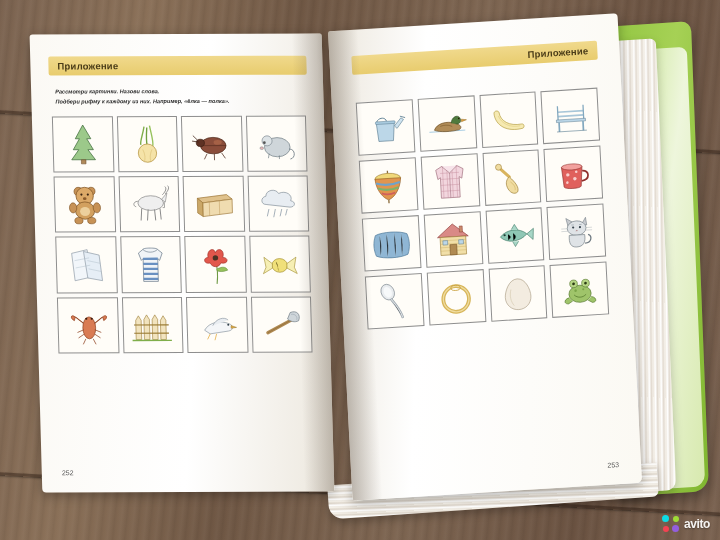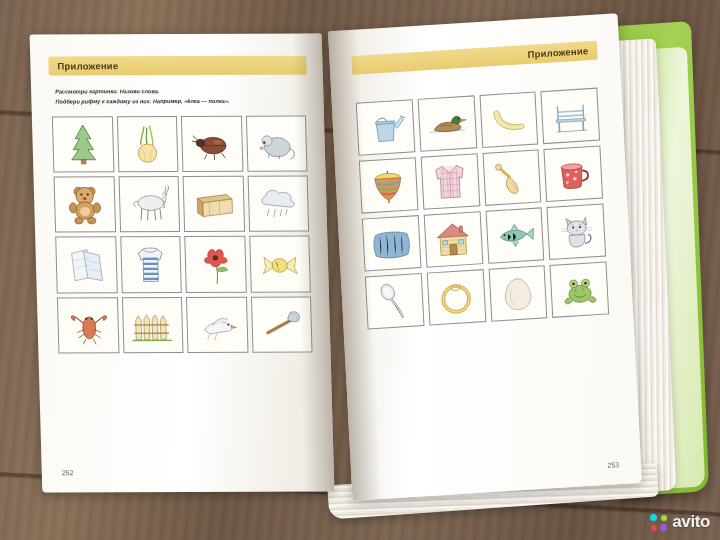--- a/index.html
+++ b/index.html
@@ -200,21 +200,21 @@
     position: absolute;
     right: 10px;
     bottom: 8px;
     display: flex;
     align-items: center;
     gap: 5px;
     opacity: 0.92;
   }
   #watermark .wm-text {
     color: #ffffff;
-    font-size: 17px;
+    font-size: 12px;
     font-weight: bold;
     letter-spacing: -0.4px;
     text-shadow: 0 1px 2px rgba(0,0,0,0.4);
   }
   .wm-dots { position: relative; width: 17px; height: 17px; }
   .wm-dots i {
     position: absolute; border-radius: 50%; display: block;
   }
   .wm-dots .d1 { width: 7px; height: 7px; left: 0; top: 0; background: #04e6f2; }
   .wm-dots .d2 { width: 6px; height: 6px; right: 0; top: 1px; background: #a3e635; }

